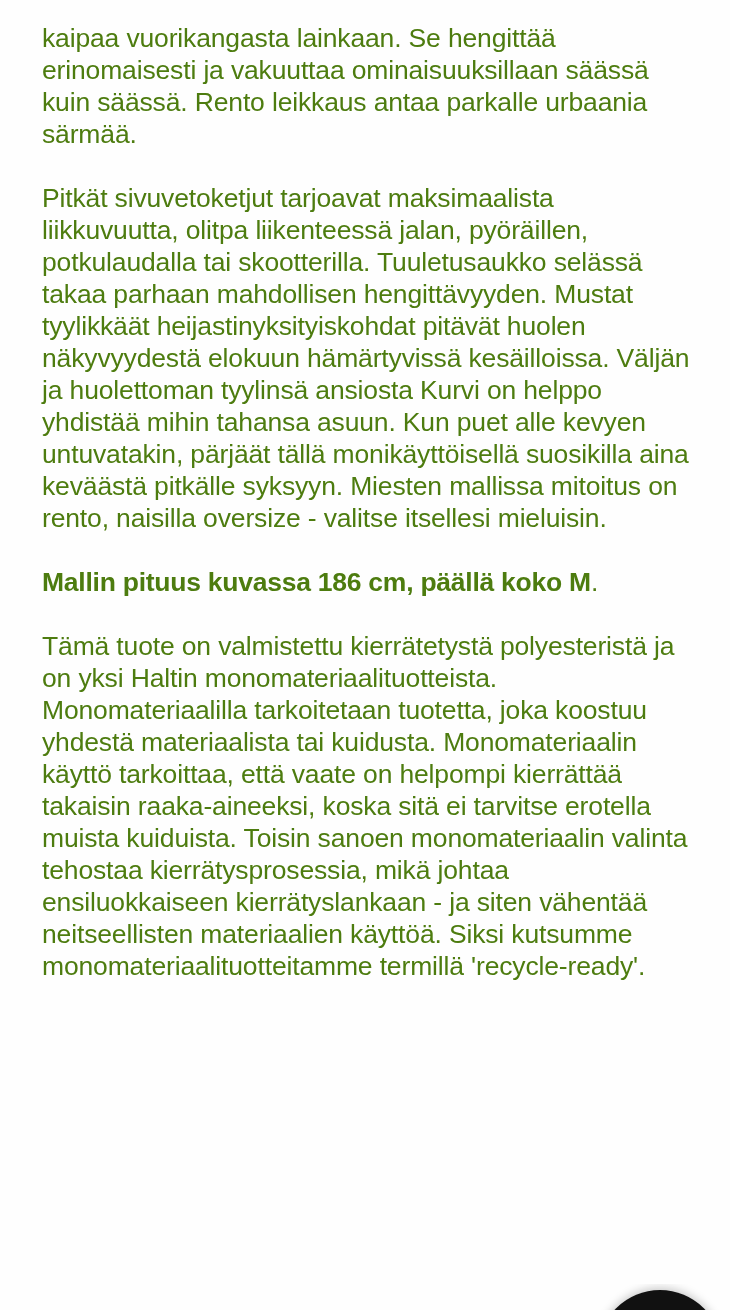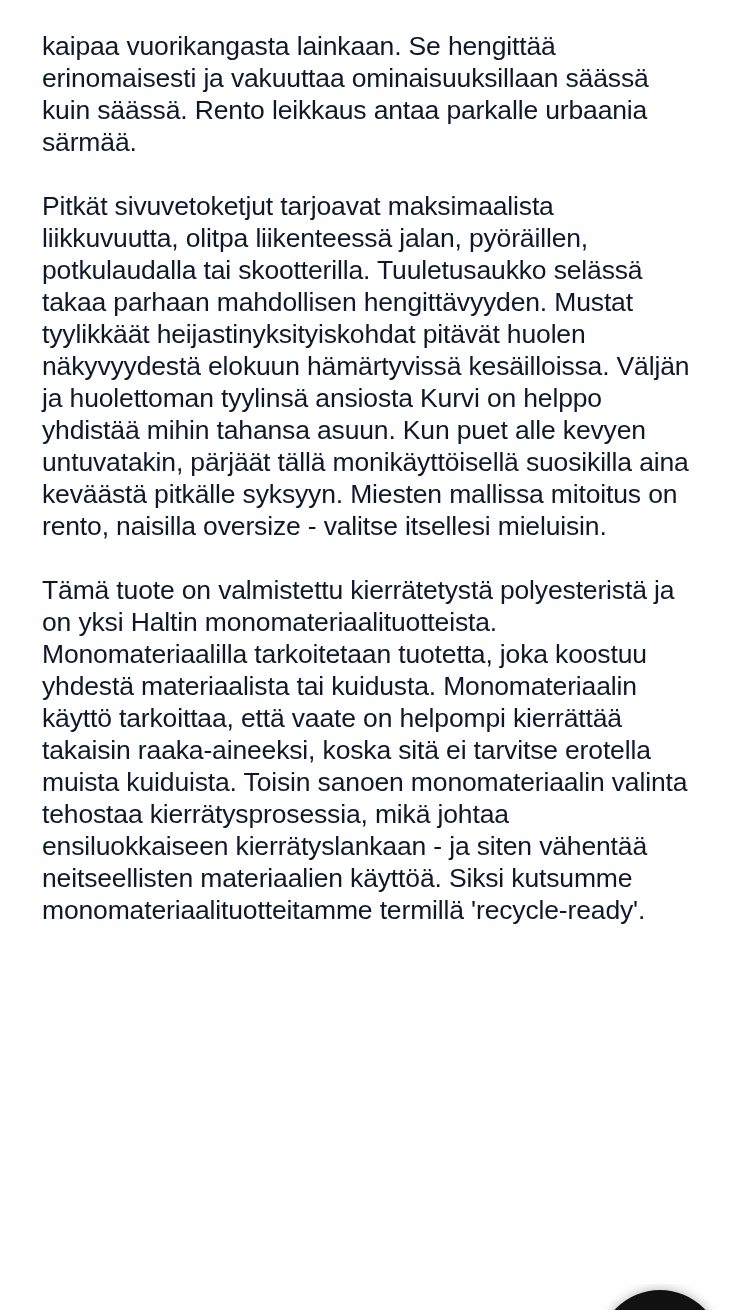--- a/index.html
+++ b/index.html
@@ -28,25 +28,25 @@
   }
 
   .description-body {
     position: absolute;
     left: 42px;
     top: 22px;
     width: 652px;
   }
 
   .para {
-    margin: 8px 0 32px 0;
+    margin: 0 0 32px 0;
     font-size: 26.5px;
     line-height: 32px;
     letter-spacing: -0.15px;
-    color: #0f172a;
+    color: #4d7c0f;
     font-weight: 400;
     word-spacing: 0px;
     text-align: left;
     white-space: normal;
   }
 
   .para:last-child {
     margin-bottom: 0;
   }
 
@@ -90,20 +90,21 @@
 <body>
 
 <div class="page">
 
   <article class="description-body">
 
     <p class="para">kaipaa vuorikangasta lainkaan. Se hengittää erinomaisesti ja vakuuttaa ominaisuuksillaan säässä kuin säässä. Rento leikkaus antaa parkalle urbaania särmää.</p>
 
     <p class="para">Pitkät sivuvetoketjut tarjoavat maksimaalista liikkuvuutta, olitpa liikenteessä jalan, pyöräillen, potkulaudalla tai skootterilla. Tuuletusaukko selässä takaa parhaan mahdollisen hengittävyyden. Mustat tyylikkäät heijastinyksityiskohdat pitävät huolen näkyvyydestä elokuun hämärtyvissä kesäilloissa. Väljän ja huolettoman tyylinsä ansiosta Kurvi on helppo yhdistää mihin tahansa asuun. Kun puet alle kevyen untuvatakin, pärjäät tällä monikäyttöisellä suosikilla aina keväästä pitkälle syksyyn. Miesten mallissa mitoitus on rento, naisilla oversize - valitse itsellesi mieluisin.</p>
 
+    <p class="para bold-note"><span>Mallin pituus kuvassa 186 cm, päällä koko M</span><span class="trailing-dot">.</span></p>
 
     <p class="para">Tämä tuote on valmistettu kierrätetystä polyesteristä ja on yksi Haltin monomateriaalituotteista. Monomateriaalilla tarkoitetaan tuotetta, joka koostuu yhdestä materiaalista tai kuidusta. Monomateriaalin käyttö tarkoittaa, että vaate on helpompi kierrättää takaisin raaka-aineeksi, koska sitä ei tarvitse erotella muista kuiduista. Toisin sanoen monomateriaalin valinta tehostaa kierrätysprosessia, mikä johtaa ensiluokkaiseen kierrätyslankaan - ja siten vähentää neitseellisten materiaalien käyttöä. Siksi kutsumme monomateriaalituotteitamme termillä 'recycle-ready'.</p>
 
 
   </article>
 
   <div class="fab-clip">
     <div class="fab"></div>
   </div>
 

